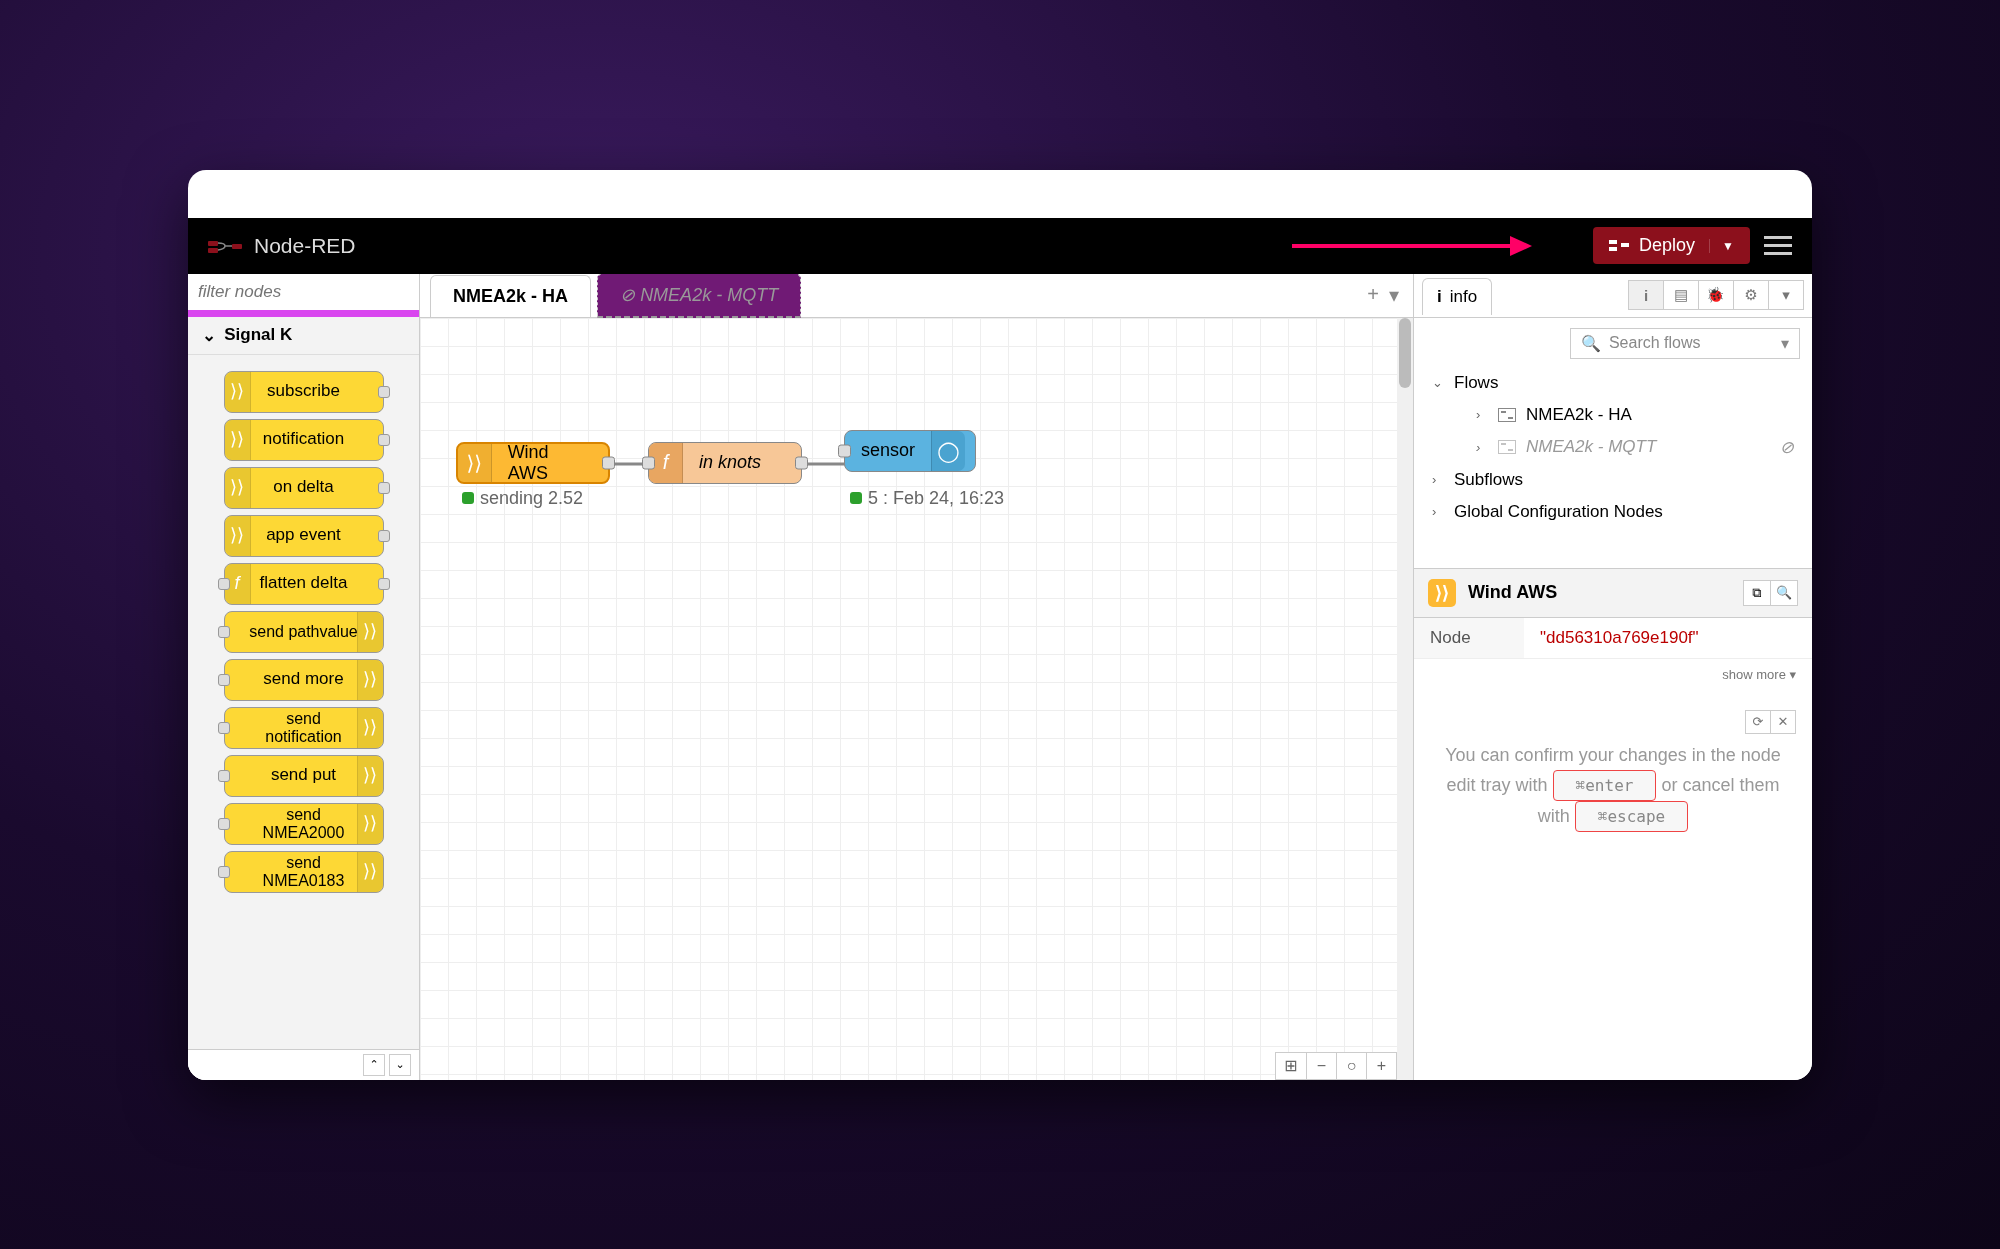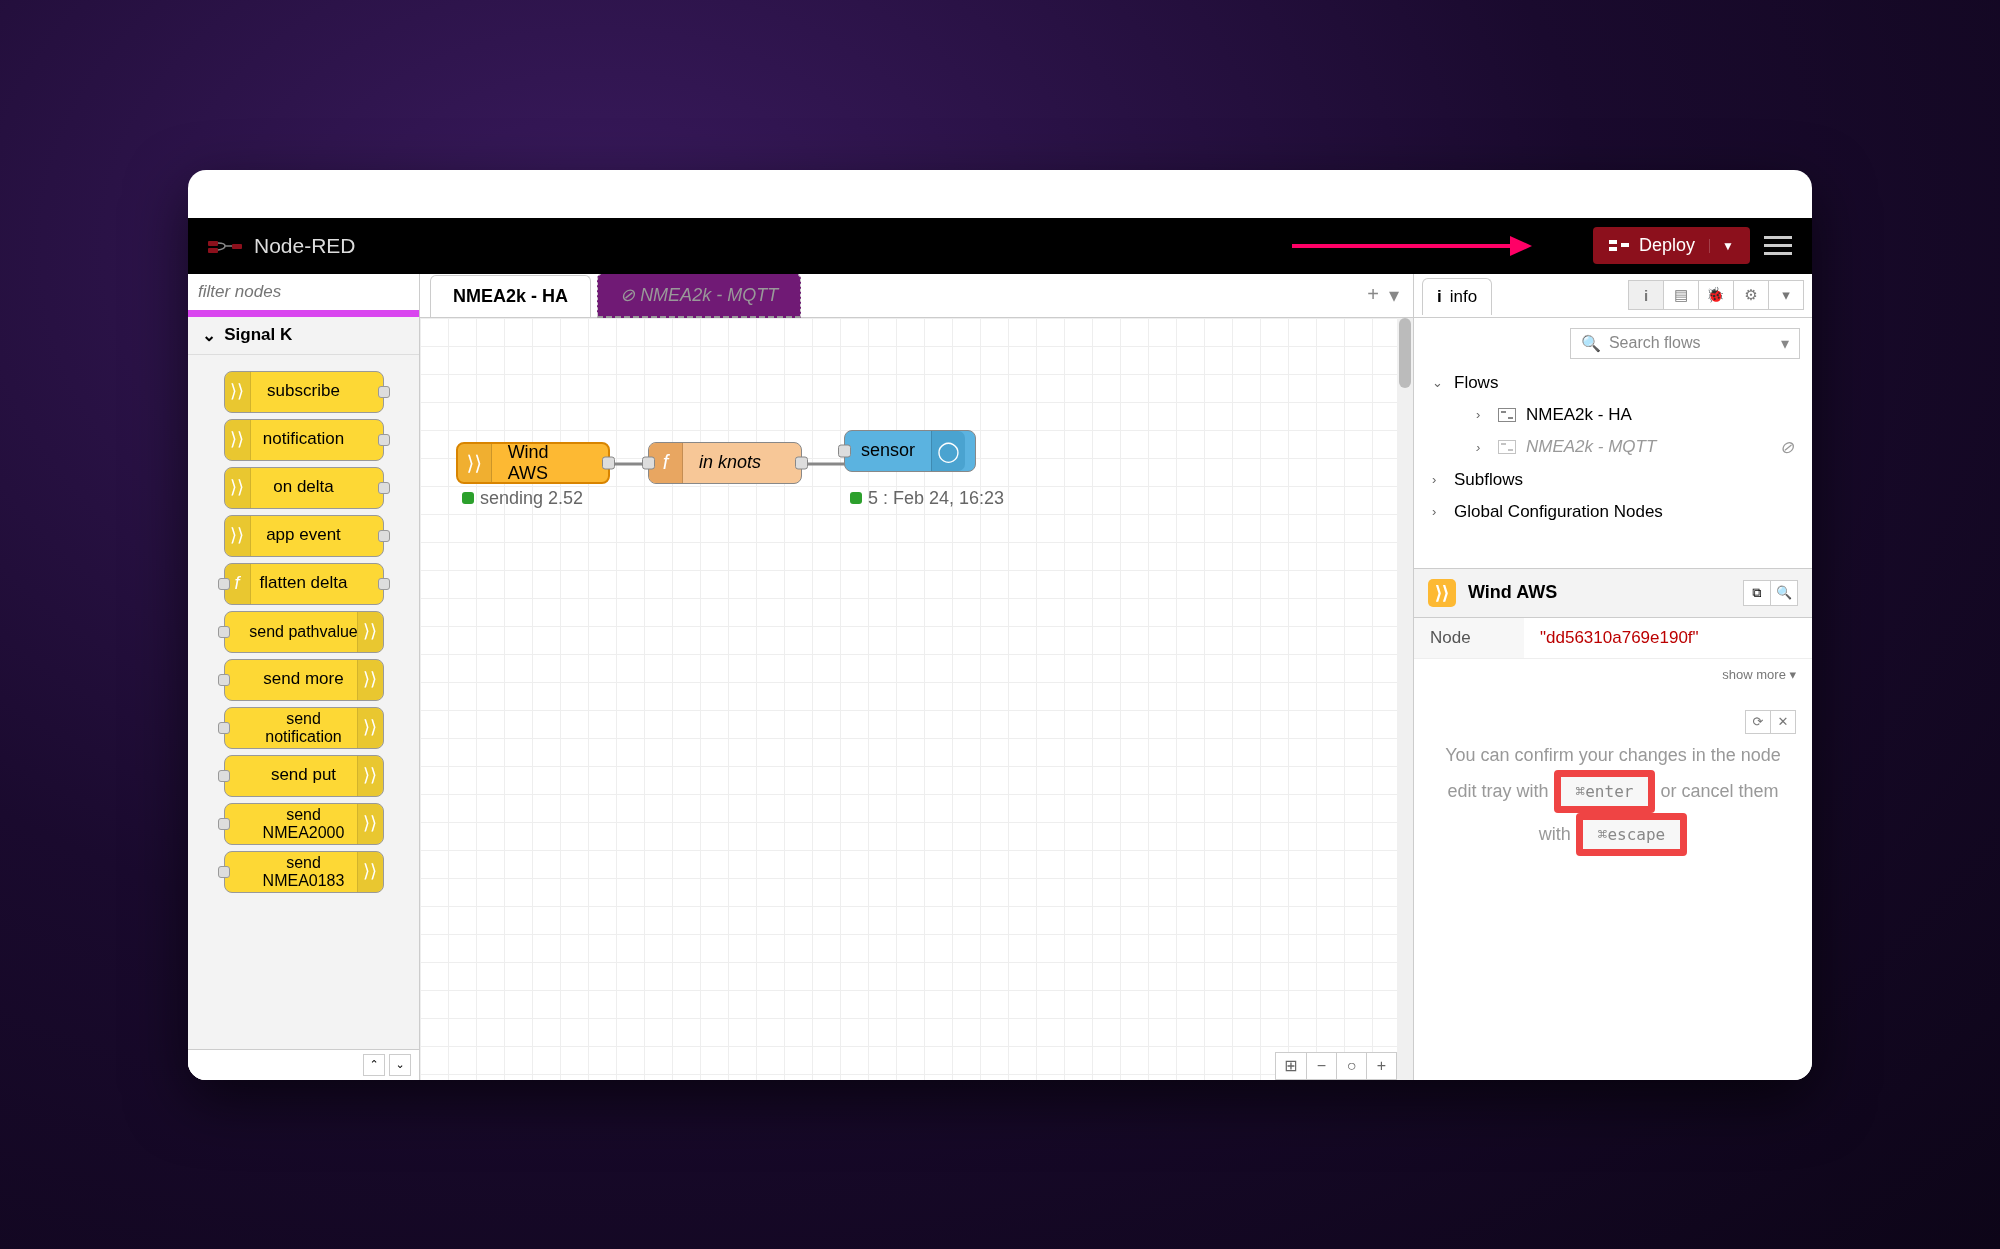--- a/index.html
+++ b/index.html
@@ -78,21 +78,21 @@
 .node-detail-header .actions { margin-left: auto; display: flex; gap: 0; }
 .node-detail-header .actions button { width: 28px; height: 26px; border: 1px solid #ccc; background: #fff; cursor: pointer; font-size: 13px; margin-left: -1px; }
 .detail-table { width: 100%; border-collapse: collapse; font-size: 17px; }
 .detail-table td { padding: 10px 16px; border-bottom: 1px solid #eee; }
 .detail-table td:first-child { background: #f7f7f7; width: 110px; color: #555; }
 .node-id { color: #b00; }
 .show-more { text-align: right; padding: 8px 16px; font-size: 13px; color: #777; cursor: pointer; }
 .tip-box { margin: 50px 16px 16px; text-align: center; color: #999; font-size: 18px; line-height: 1.7; position: relative; }
 .tip-actions { position: absolute; top: -30px; right: 0; display: flex; gap: 0; }
 .tip-actions button { width: 26px; height: 24px; border: 1px solid #ccc; background: #fff; cursor: pointer; font-size: 13px; color: #777; margin-left: -1px; }
-.kbd { display: inline-block; border: 7px solid #ef4444; border-radius: 4px; padding: 1px 15px; font-family: monospace; background: #f7f7f7; color: #888; font-size: 16px; }
+.kbd { display: inline-block; border: 1px solid #ef4444; border-radius: 4px; padding: 1px 22px; font-family: monospace; background: #f7f7f7; color: #888; font-size: 16px; }
 .flow-icon { display: inline-block; width: 18px; height: 14px; border: 1px solid #888; position: relative; }
 .flow-icon::before { content: ""; position: absolute; left: 2px; top: 2px; width: 5px; height: 2px; background: #888; }
 .flow-icon::after { content: ""; position: absolute; right: 2px; bottom: 2px; width: 5px; height: 2px; background: #888; }
 </style>
 </head>
 <body>
 
 <div class="window">
   <div class="titlebar">
     <div class="logo">

